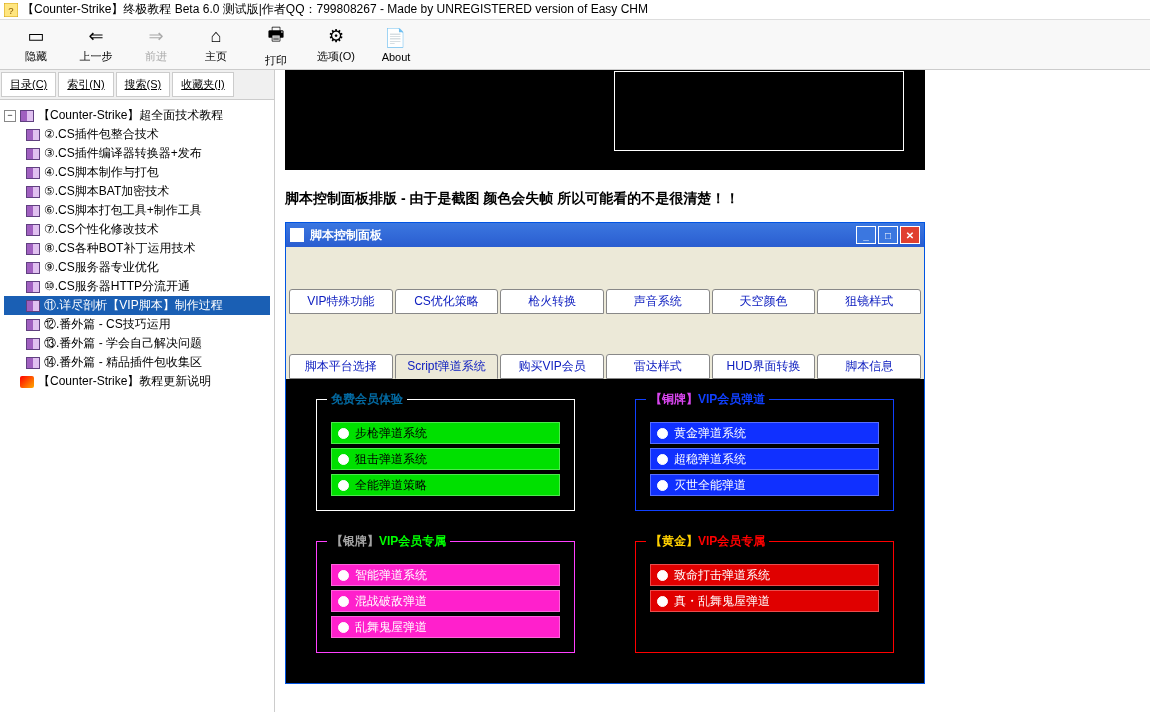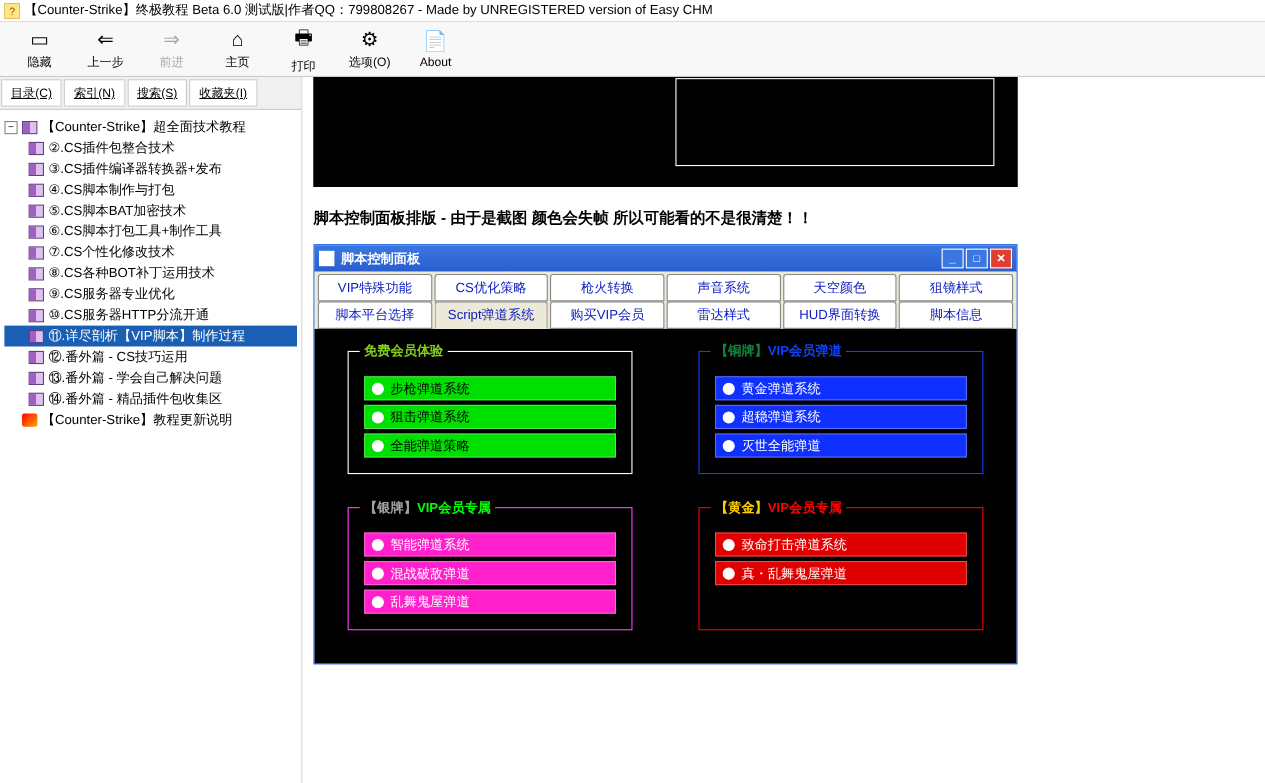--- a/index.html
+++ b/index.html
@@ -32,29 +32,29 @@
 .panel-window { width: 640px; border: 1px solid #0054e3; }
 .panel-titlebar { height: 24px; background: linear-gradient(to bottom, #3b77e0, #2a5dd0); display: flex; align-items: center; padding: 0 4px; color: #fff; font-size: 12px; }
 .panel-title-icon { width: 14px; height: 14px; background: #fff; margin-right: 6px; }
 .panel-title-text { flex: 1; font-weight: bold; }
 .win-btns { display: flex; gap: 2px; }
 .win-btn { width: 20px; height: 18px; border: 1px solid #fff; display: flex; align-items: center; justify-content: center; font-size: 10px; font-weight: bold; }
 .win-min { background: #3b77e0; color: #fff; }
 .win-max { background: #3b77e0; color: #fff; }
 .win-close { background: #e04030; color: #fff; }
 .panel-tabs { background: #ece9d8; padding: 2px 2px 0 2px; }
-.tab-row { display: flex; }
+.tab-row { display: flex; margin-top: 40px; }
 .panel-tab { flex: 1; text-align: center; padding: 3px 0; border: 1px solid #888; background: #fff; color: #1020c0; font-size: 12px; margin: 0 1px; cursor: pointer; border-radius: 3px 3px 0 0; }
 .panel-tab.active { background: #ece9d8; border-bottom-color: #ece9d8; font-weight: normal; }
 .panel-body { background: #000; padding: 20px 30px 30px 30px; display: grid; grid-template-columns: 1fr 1fr; gap: 30px 60px; }
 .group { border: 1px solid; padding: 18px 14px 10px 14px; position: relative; }
 .group-title { position: absolute; top: -9px; left: 10px; background: #000; padding: 0 4px; font-size: 12px; font-weight: bold; }
-.g-free { border-color: #fff; } .g-free .group-title { color: #84cc16; }
+.g-free { border-color: #fff; } .g-free .group-title { color: #0369a1; }
 .g-bronze { border-color: #1040ff; } .g-bronze .group-title { color: #1040ff; }
-.g-bronze .tier { color: #15803d; }
+.g-bronze .tier { color: #d946ef; }
 .g-silver { border-color: #ff40ff; } .g-silver .group-title { color: #00ff00; }
 .g-silver .tier { color: #a3a3a3; }
 .g-gold { border-color: #ff0000; } .g-gold .group-title { color: #ff0000; }
 .g-gold .tier { color: #ffd000; }
 .opt { display: flex; align-items: center; height: 22px; margin: 4px 0; padding: 0 6px; font-size: 12px; color: #fff; border: 1px solid rgba(255,255,255,0.3); }
 .radio { width: 11px; height: 11px; border-radius: 50%; border: 1px solid #fff; background: #fff; margin-right: 6px; flex-shrink: 0; }
 .o-green { background: #00e000; color: #000; }
 .o-blue { background: #1030ff; }
 .o-magenta { background: #ff20cc; }
 .o-red { background: #e00000; }

